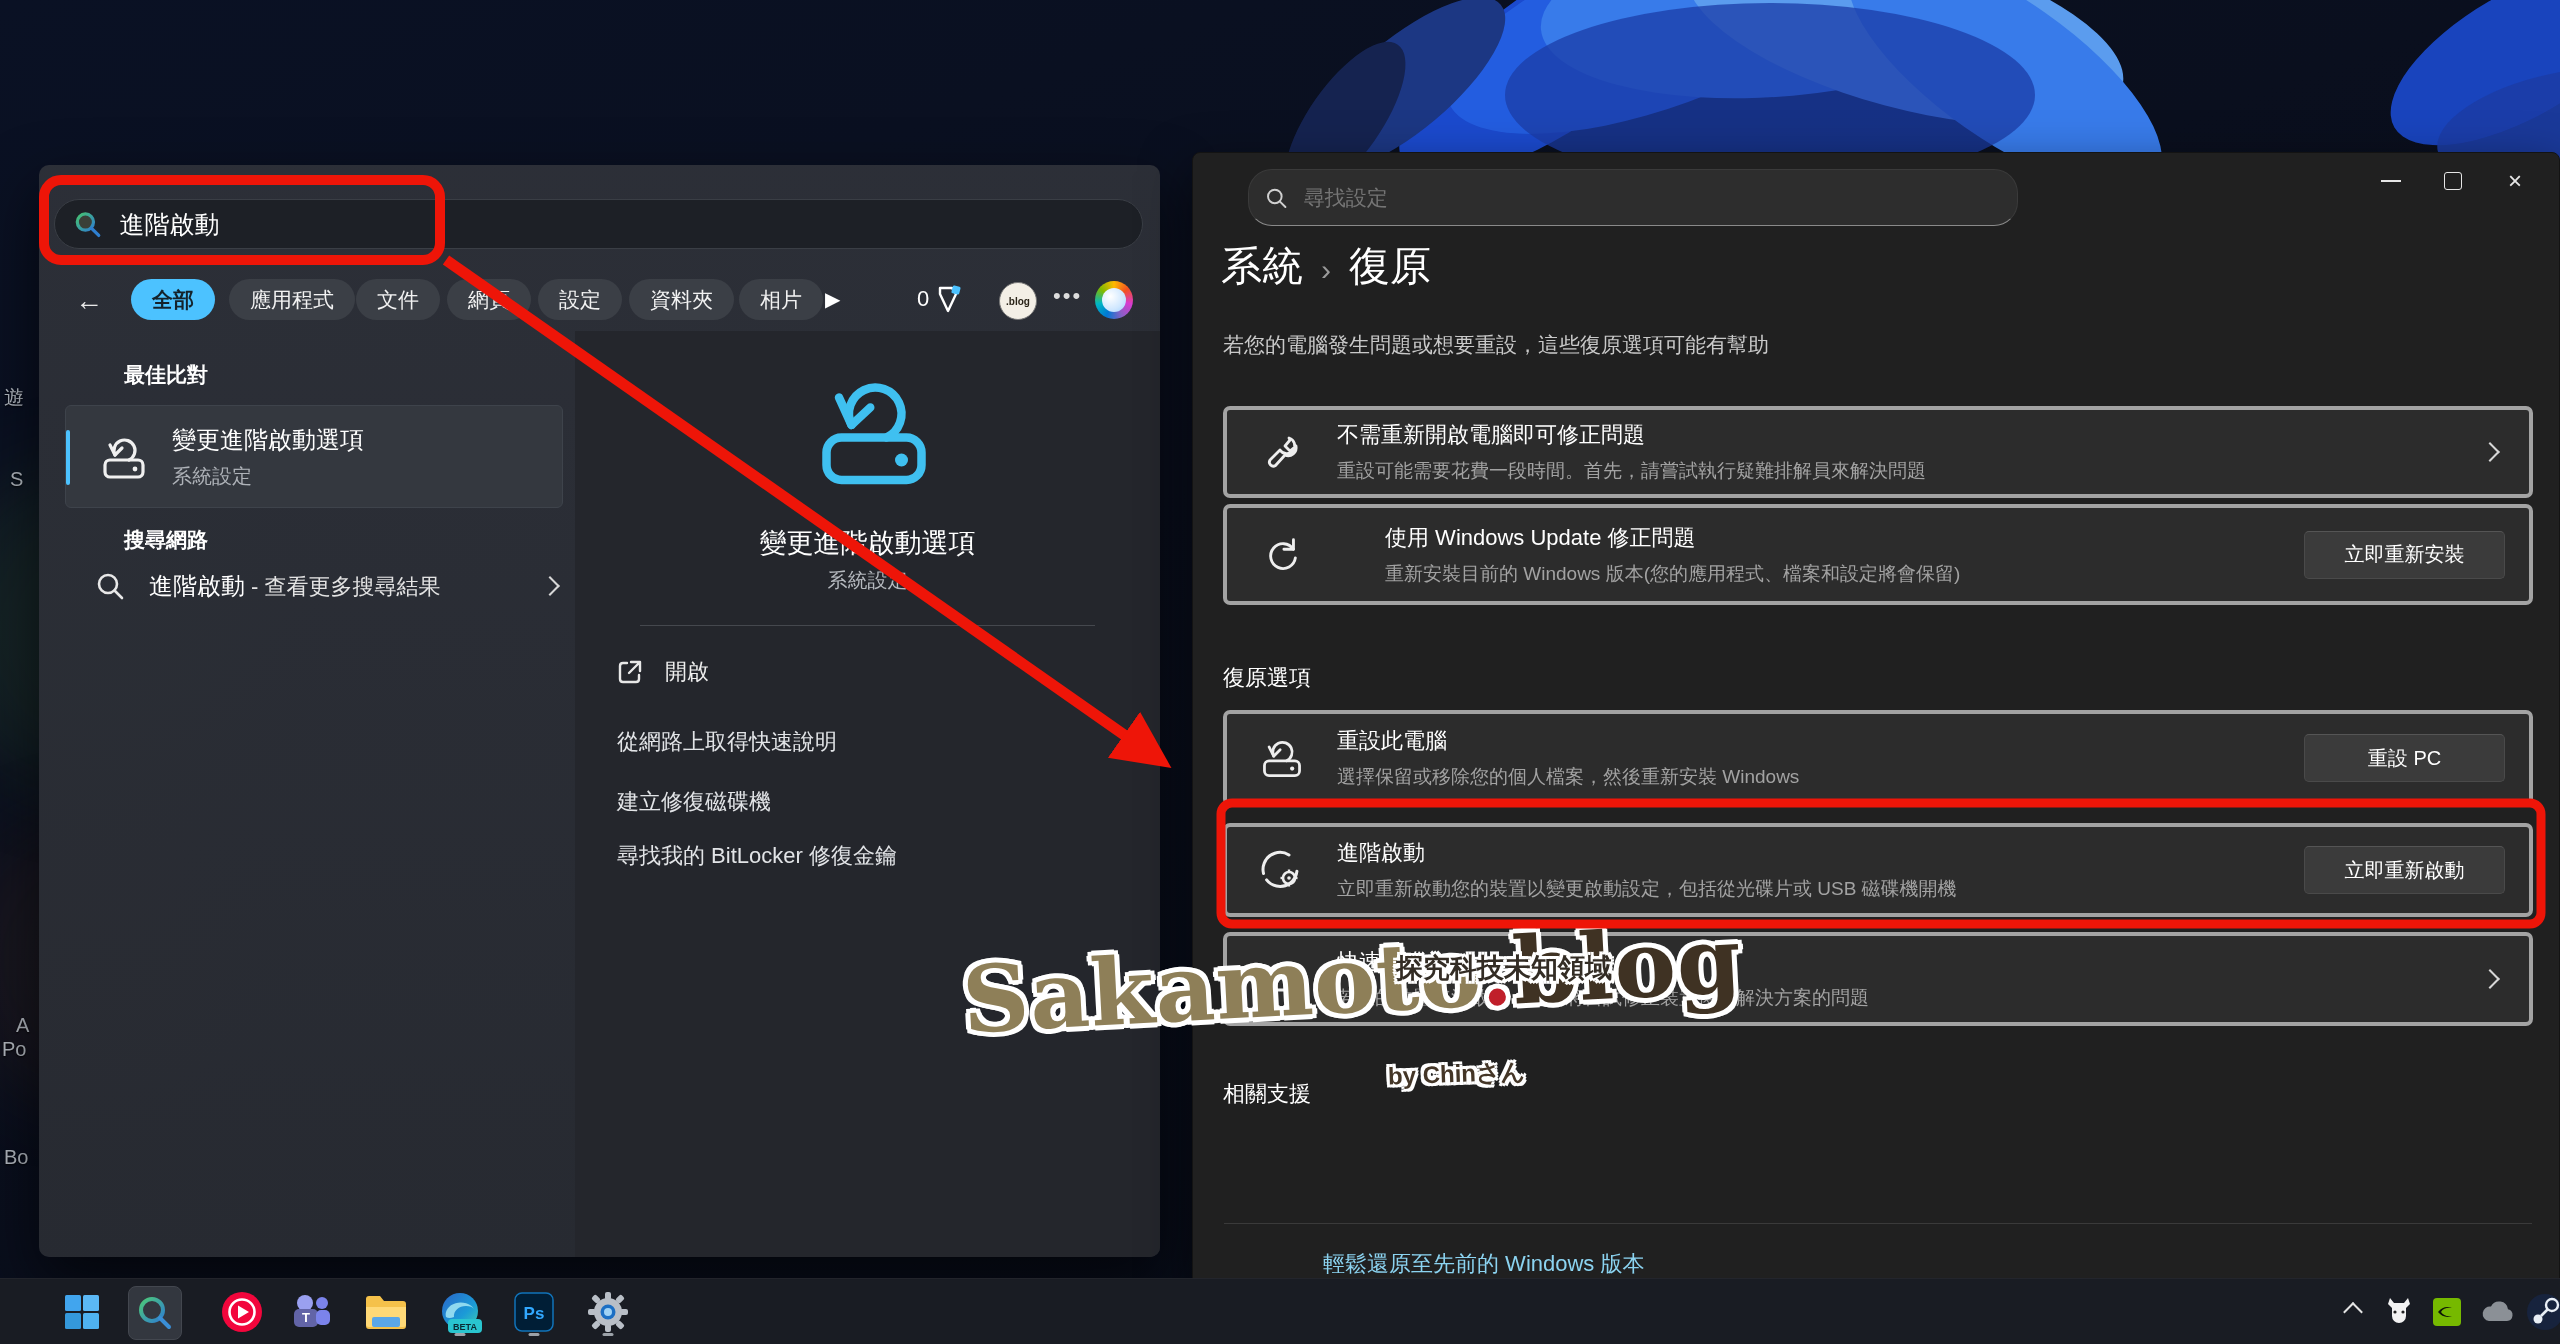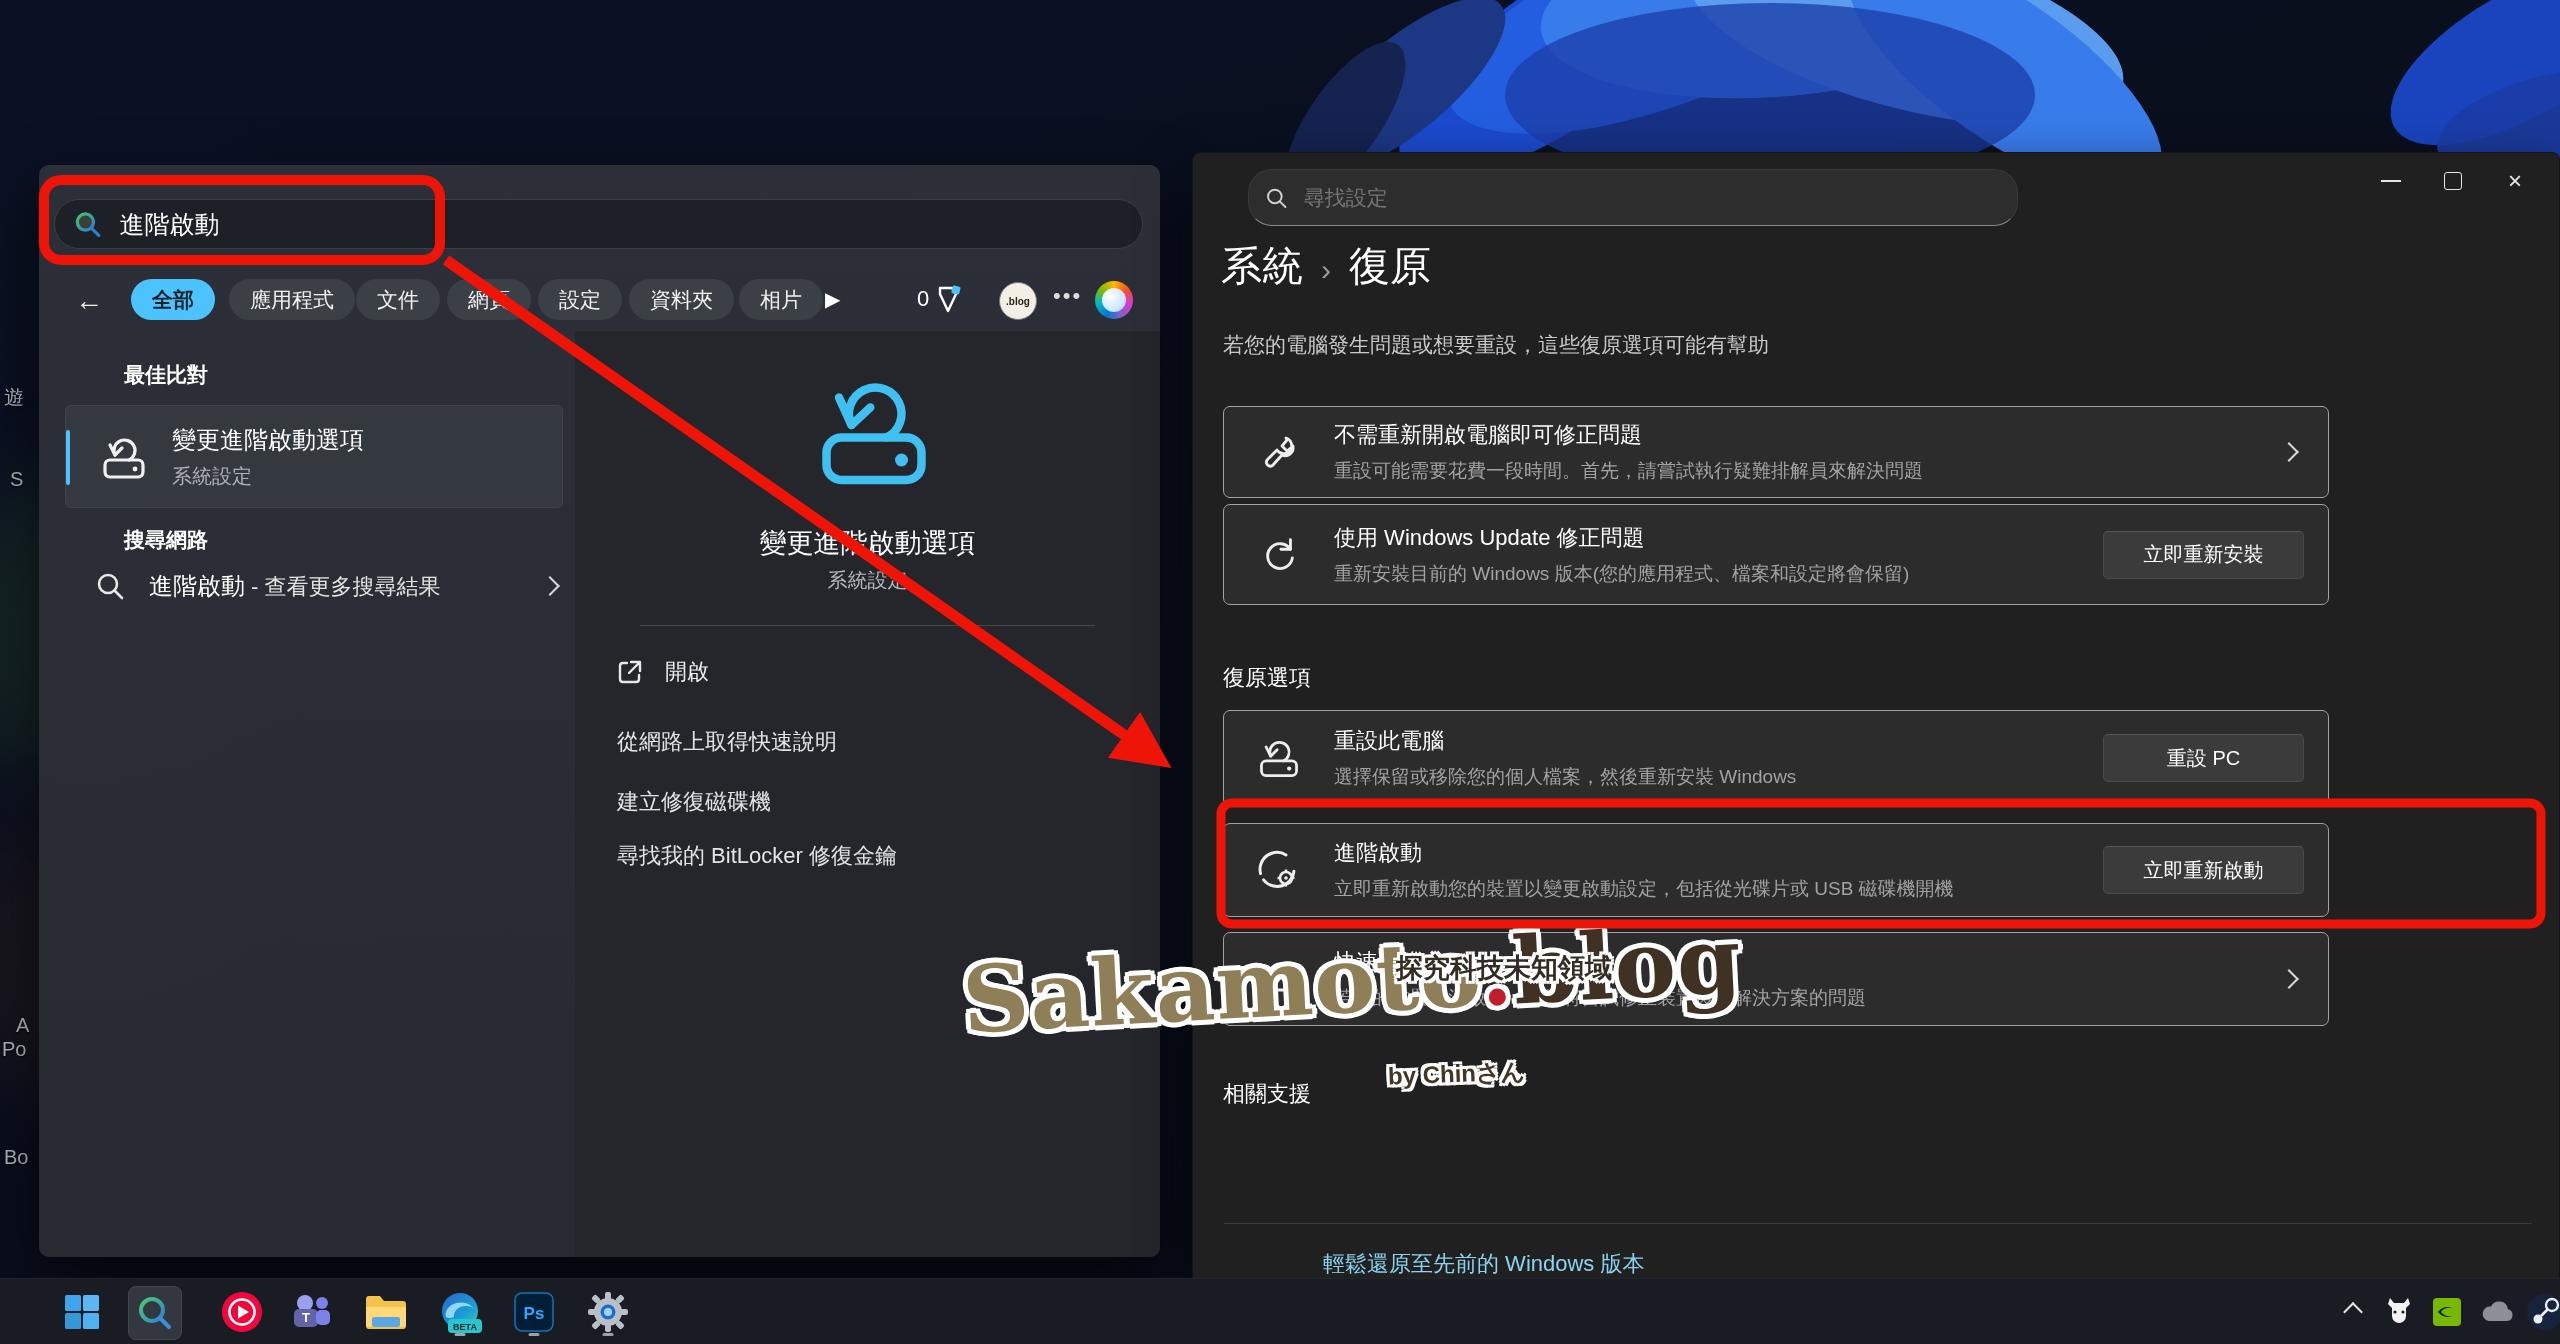--- a/index.html
+++ b/index.html
@@ -67,21 +67,21 @@
   #ctl-min .bar{width:20px;height:2px;background:#e6e6e6;}
   #ctl-max .box{width:16px;height:16px;border:1.6px solid #e6e6e6;border-radius:3px;}
   #set-search{position:absolute;left:55px;top:16px;width:770px;height:57px;border-radius:24px;background:#2d2d2d;
     border:1px solid #3a3a3a;border-bottom-color:#8a8a8a;display:flex;align-items:center;box-sizing:border-box;padding:0 16px;}
   #set-search input{background:transparent;border:0;outline:0;color:#bdbdbd;font-size:21px;width:100%;font-family:inherit;margin-left:14px;}
   .crumbs{position:absolute;left:28px;top:86px;font-size:41px;color:#fff;display:flex;align-items:center;gap:18px;}
   .crumbs .sep{color:#9a9a9a;font-size:30px;padding-top:6px;}
   .pg-sub{position:absolute;left:30px;top:178px;font-size:21px;color:#c9c9c9;}
 
   .shead{position:absolute;left:30px;font-size:22px;color:#fff;}
-  .card{position:absolute;left:30px;width:1106px;background:#2c2c2c;border:1px solid #a3a3a3;border-radius:7px;
+  .card{position:absolute;left:30px;width:1310px;background:#2c2c2c;border:4px solid #a3a3a3;border-radius:7px;
     box-sizing:border-box;display:flex;align-items:center;padding:0 24px 0 0;}
   .cicon{width:110px;display:flex;align-items:center;justify-content:center;flex:0 0 auto;}
   .ctext{flex:1;min-width:0;}
   .ctitle{font-size:22px;color:#fff;margin-bottom:8px;}
   .csub{font-size:19px;color:#a2a2a2;}
   .cbtn{flex:0 0 auto;width:199px;height:46px;background:#3b3b3b;border:1px solid #4a4a4a;border-top-color:#555;
     border-radius:5px;color:#fff;font-size:20px;display:flex;align-items:center;justify-content:center;margin-left:20px;}
   .ctrail{flex:0 0 auto;margin-left:20px;display:flex;align-items:center;justify-content:center;width:30px;}
   .card6-div{position:absolute;left:31px;top:1070px;width:1308px;height:1px;background:#3a3a3a;}
   .restore-link{position:absolute;left:130px;top:1096px;font-size:22px;color:#8bd3f0;}
@@ -255,21 +255,21 @@
       </div>
       <div class="ctext">
         <div class="ctitle">不需重新開啟電腦即可修正問題</div>
         <div class="csub">重設可能需要花費一段時間。首先，請嘗試執行疑難排解員來解決問題</div>
       </div>
       <div class="ctrail">
           <div class="chev-r"></div>
         </div>
     </div>
 
-    <div class="card" style="top:351px;height:101px;">
+    <div class="card" style="top:351px;height:101px;gap:48px;">
       <div class="cicon">
         <svg width="42" height="42" viewBox="0 0 44 44">
           <path d="M34 16 A13 13 0 1 0 36 25" fill="none" stroke="#eee" stroke-width="3" stroke-linecap="round"></path>
           <path d="M34 6 L34 16 L24 16" fill="none" stroke="#eee" stroke-width="3" stroke-linecap="round" stroke-linejoin="round"></path>
         </svg>
       </div>
       <div class="ctext">
         <div class="ctitle">使用 Windows Update 修正問題</div>
         <div class="csub">重新安裝目前的 Windows 版本(您的應用程式、檔案和設定將會保留)</div>
       </div>

